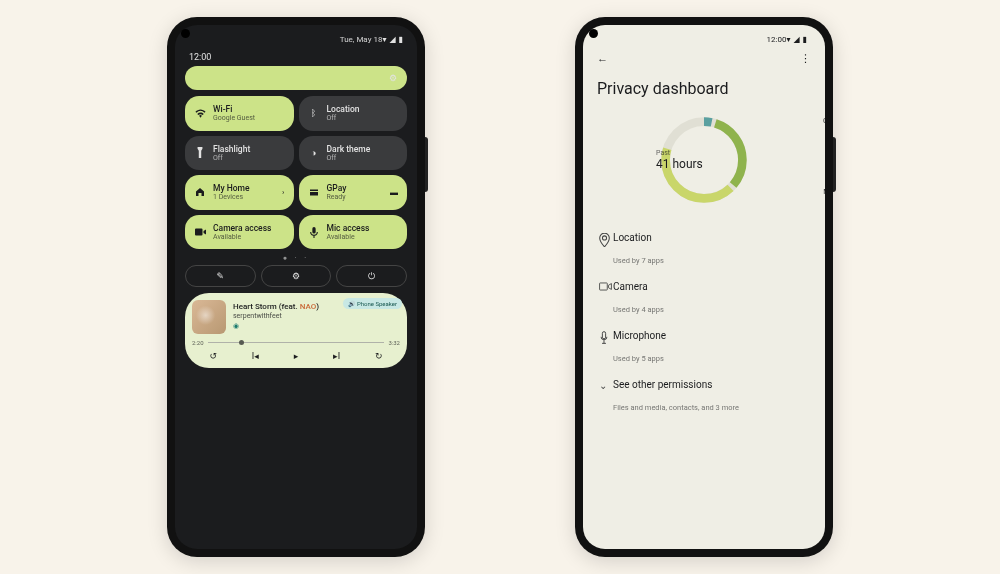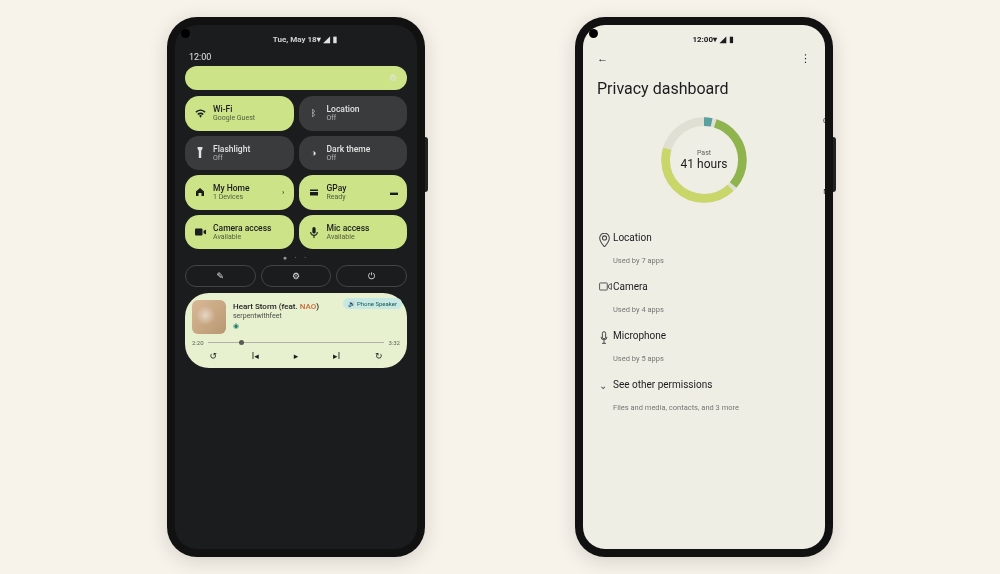--- a/index.html
+++ b/index.html
@@ -3,21 +3,21 @@
 <meta charset="utf-8">
 <style>
 *{box-sizing:border-box;margin:0;padding:0;font-family:Roboto,Arial,sans-serif;-webkit-font-smoothing:antialiased}
 body{background:#f8f3ea;width:1000px;height:574px;display:flex;justify-content:center;align-items:center;gap:150px;overflow:hidden}
 .phone{width:258px;height:540px;background:#111;border-radius:30px;padding:8px;position:relative;box-shadow:0 4px 20px rgba(0,0,0,.15)}
 .phone::after{content:"";position:absolute;right:-3px;top:120px;width:3px;height:55px;background:#222;border-radius:0 3px 3px 0}
 .screen{width:100%;height:100%;border-radius:22px;overflow:hidden;position:relative}
 .camera{position:absolute;top:12px;left:14px;width:9px;height:9px;background:#000;border-radius:50%;z-index:10}
 
 .dark{background:#1b1c1e;color:#e2e2e2;font-size:9px;display:flex;flex-direction:column;padding:8px 10px}
-.status{display:flex;justify-content:center;align-items:center;padding:2px 4px 4px 22px;font-size:8px;font-weight:700}
+.status{display:flex;justify-content:flex-end;align-items:center;padding:2px 4px 4px 22px;font-size:8px;font-weight:400}
 .status .r{display:flex;gap:3px;align-items:center}
 .date{font-size:8px;opacity:.9}
 .big-time{font-size:9px;margin:4px 0 4px 4px}
 .bslider{background:#cce388;border-radius:16px;height:24px;display:flex;align-items:center;justify-content:flex-end;padding-right:10px;margin-bottom:6px}
 .grid{display:grid;grid-template-columns:1fr 1fr;gap:5px}
 .tile{border-radius:14px;padding:8px 9px;display:flex;align-items:center;gap:7px;position:relative}
 .tile .ic{width:12px;display:flex;justify-content:center;font-size:9px}
 .tile .txt{display:flex;flex-direction:column;line-height:1.2}
 .tile .t1{font-size:8.5px;font-weight:500}
 .tile .t2{font-size:7px;opacity:.7}
@@ -44,21 +44,21 @@
 
 .light{background:#efeee5;color:#1b1c1e;display:flex;flex-direction:column;padding:8px 14px}
 .light .status{color:#1b1c1e;padding-left:22px}
 .topbar{display:flex;justify-content:space-between;align-items:center;padding:4px 0 8px;font-size:11px}
 .h1{font-size:16px;font-weight:400;margin:6px 0 14px}
 .donutwrap{display:flex;justify-content:center;position:relative;margin-bottom:16px}
 .donut{width:96px;height:96px;position:relative}
 .dlabel{position:absolute;font-size:7.5px;color:#333}
 .dlabel.cam{right:-38px;top:4px}
 .dlabel.mic{right:-52px;bottom:12px}
-.dcenter{position:absolute;inset:0;display:flex;flex-direction:column;align-items:center;justify-content:center}
+.dcenter{position:absolute;inset:0;display:flex;flex-direction:column;align-items:flex-start;justify-content:center}
 .dcenter .p{font-size:7px;opacity:.7}
 .dcenter .h{font-size:12px;font-weight:400}
 .perm{display:flex;padding:8px 2px;align-items:flex-start}
 .perm .pic{width:14px;font-size:10px;opacity:.8;padding-top:1px}
 .perm .pt{font-size:10px;font-weight:400}
 .perm .ps{font-size:7.5px;opacity:.6;margin-top:13px}
 svg{display:block}
 </style>
 </head>
 <body>

